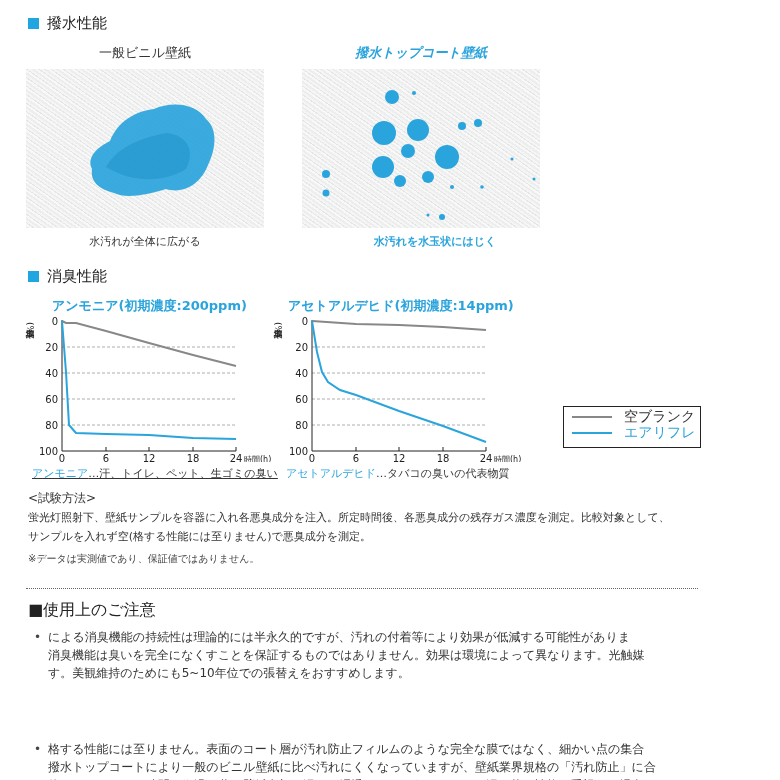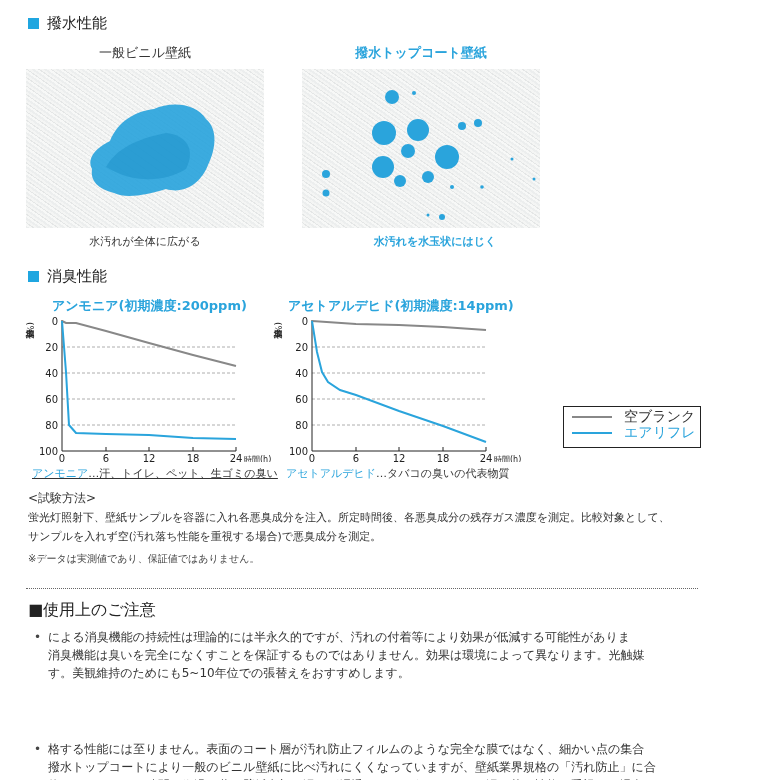--- a/index.html
+++ b/index.html
@@ -33,21 +33,21 @@
 </style>
 </head>
 <body>
 
 <div class="abs section-title" style="left:28px; top:14px;">
   <span class="sq"></span>
   <span>撥水性能</span>
 </div>
 
 <div class="abs img-label" style="left:26px; top:44px; width:238px;">一般ビニル壁紙</div>
-<div class="abs img-label blue" style="left:302px; top:44px; width:238px; font-weight:bold;">撥水トップコート壁紙</div>
+<div class="abs img-label blue" style="left:302px; top:44px; width:238px; font-weight:bold;font-style:italic;">撥水トップコート壁紙</div>
 
 <div class="abs photo" style="left:26px; top:69px; width:238px; height:159px;">
   <svg width="238" height="159">
     <path d="M66,100 C60,88 72,78 84,72 C92,52 110,42 128,40 C145,32 170,34 180,50 C192,60 190,80 182,96 C176,112 160,126 140,120 C120,126 100,130 88,124 C72,120 64,112 66,100 Z" fill="#2aa4dc" opacity="0.92"></path>
     <path d="M80,98 C90,80 110,70 140,64 C160,66 170,80 160,100 C140,112 110,116 80,98 Z" fill="#1b8fc8" opacity="0.5"></path>
   </svg>
 </div>
 <div class="abs caption" style="left:26px; top:234px; width:238px;">水汚れが全体に広がる</div>
 
 <div class="abs photo" style="left:302px; top:69px; width:238px; height:159px;">
@@ -166,21 +166,21 @@
     <span style="color:#333;">空ブランク</span>
   </div>
   <div class="legend-row">
     <span class="legend-line" style="background:#2aa4dc;"></span>
     <span class="blue">エアリフレ</span>
   </div>
 </div>
 
 <div class="abs note-text" style="left:28px; top:490px; font-size:12px;">&lt;試験方法&gt;</div>
 <div class="abs note-text" style="left:28px; top:510px;">蛍光灯照射下、壁紙サンプルを容器に入れ各悪臭成分を注入。所定時間後、各悪臭成分の残存ガス濃度を測定。比較対象として、</div>
-<div class="abs note-text" style="left:28px; top:529px;">サンプルを入れず空(汚れ落ち性能を重視する場合)で悪臭成分を測定。</div>
+<div class="abs note-text" style="left:28px; top:529px;">サンプルを入れず空(格する性能には至りません)で悪臭成分を測定。</div>
 <div class="abs small-note" style="left:28px; top:552px;">※データは実測値であり、保証値ではありません。</div>
 
 <div class="abs" style="left:26px; top:588px; width:672px; border-top:1px dotted #666;"></div>
 
 <div class="abs" style="left:28px; top:600px; font-size:16px; color:#222; white-space:nowrap;">■使用上のご注意</div>
 
 <div class="abs bullet-item" style="left:34px; top:628px; width:700px;">
   <div style="white-space:nowrap;">による消臭機能の持続性は理論的には半永久的ですが、汚れの付着等により効果が低減する可能性がありま</div>
   <div style="white-space:nowrap;">消臭機能は臭いを完全になくすことを保証するものではありません。効果は環境によって異なります。光触媒</div>
   <div style="white-space:nowrap;">す。美観維持のためにも5~10年位での張替えをおすすめします。</div>

